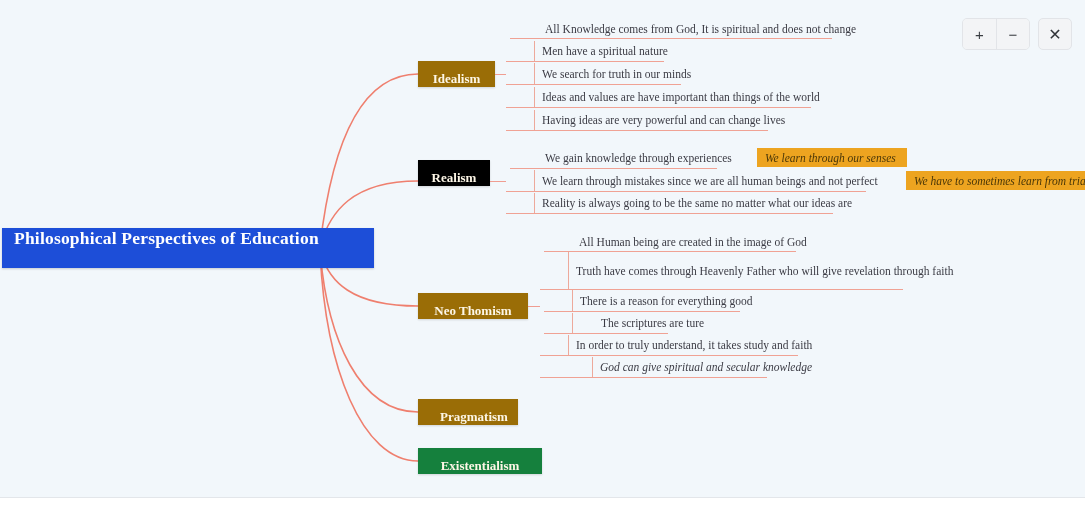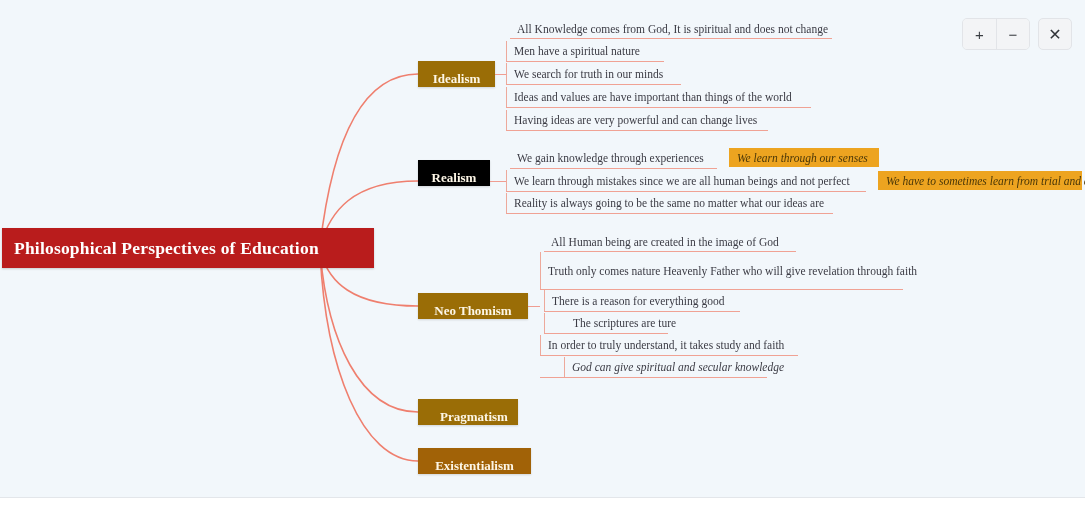--- a/index.html
+++ b/index.html
@@ -51,26 +51,25 @@
     pointer-events: none;
   }
 
   
   .root-node {
     position: absolute;
     left: 2px;
     top: 228px;
     width: 372px;
     height: 40px;
-    background: #b91c1c;
+    background: #1d4ed8;
     color: #ffffff;
     font-size: 17.5px;
     font-weight: bold;
     display: flex;
-    align-items: center;
     padding-left: 12px;
     box-sizing: border-box;
     letter-spacing: 0.2px;
     box-shadow: 0 1px 2px rgba(0,0,0,0.18);
   }
 
   
   .branch-node {
     position: absolute;
     background: #9a6d06;
@@ -89,20 +88,21 @@
   .leaf-node {
     position: absolute;
     box-sizing: border-box;
     font-size: 11.5px;
     color: #3b3b44;
     display: flex;
     align-items: center;
     padding-left: 7px;
     white-space: nowrap;
     background: transparent;
+    margin-left: 28px;
   }
   .leaf-node.bordered {
     border-left: 1.4px solid #eda99b;
   }
   .leaf-underline {
     position: absolute;
     height: 1.2px;
     background: #f0a294;
   }
 
@@ -230,21 +230,21 @@
       <div class="leaf-underline" style="left: 506px; top: 213px; width: 327px;"></div>
       <div class="branch-node" style="left: 418px; top: 293px; width: 110px; background: rgb(154, 109, 6); color: rgb(253, 246, 230);">
         <span>Neo Thomism</span>
       </div>
       <div style="position: absolute; left: 528px; top: 306px; width: 12px; height: 1.4px; background: rgb(239, 127, 110); opacity: 0.75;"></div>
       <div class="leaf-node" style="left: 544px; top: 233px; width: 252px; height: 18px;">
         <span>All Human being are created in the image of God</span>
       </div>
       <div class="leaf-underline" style="left: 544px; top: 251px; width: 252px;"></div>
       <div class="leaf-node bordered" style="left: 540px; top: 252px; width: 363px; height: 37px;">
-        <span>Truth only comes nature Heavenly Father who will give revelation through faith</span>
+        <span>Truth have comes through Heavenly Father who will give revelation through faith</span>
       </div>
       <div class="leaf-underline" style="left: 540px; top: 289px; width: 363px;"></div>
       <div class="leaf-node bordered" style="left: 544px; top: 290px; width: 196px; height: 21px;">
         <span>There is a reason for everything good</span>
       </div>
       <div class="leaf-underline" style="left: 544px; top: 311px; width: 196px;"></div>
       <div class="leaf-node bordered" style="left: 544px; top: 313px; width: 124px; height: 20px; padding-left: 28px;">
         <span>The scriptures are ture</span>
       </div>
       <div class="leaf-underline" style="left: 544px; top: 333px; width: 124px;"></div>
@@ -252,21 +252,21 @@
         <span>In order to truly understand, it takes study and faith</span>
       </div>
       <div class="leaf-underline" style="left: 540px; top: 355px; width: 258px;"></div>
       <div class="leaf-node bordered" style="left: 564px; top: 357px; width: 227px; height: 20px; font-style: italic;">
         <span>God can give spiritual and secular knowledge</span>
       </div>
       <div class="leaf-underline" style="left: 540px; top: 377px; width: 227px;"></div>
       <div class="branch-node" style="left: 418px; top: 399px; width: 100px; background: rgb(154, 109, 6); color: rgb(253, 246, 230); padding-left: 12px;">
         <span>Pragmatism</span>
       </div>
-      <div class="branch-node" style="left: 418px; top: 448px; width: 113px; background: #a16207; color: rgb(253, 246, 230);">
+      <div class="branch-node" style="left: 418px; top: 448px; width: 124px; background: #15803d; color: rgb(253, 246, 230);">
         <span>Existentialism</span>
       </div>
     </div>
 
   <div class="toolbar">
     <div class="zoom-group">
       <button class="tool-btn">+</button>
       <button class="tool-btn">−</button>
     </div>
     <button class="close-btn">✕</button>

